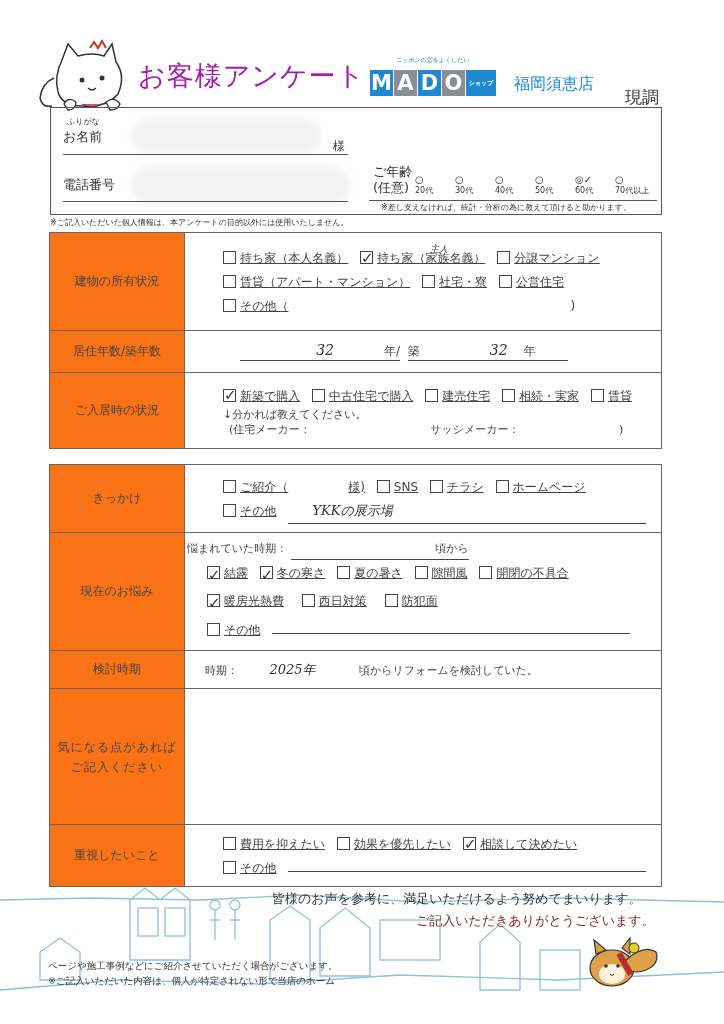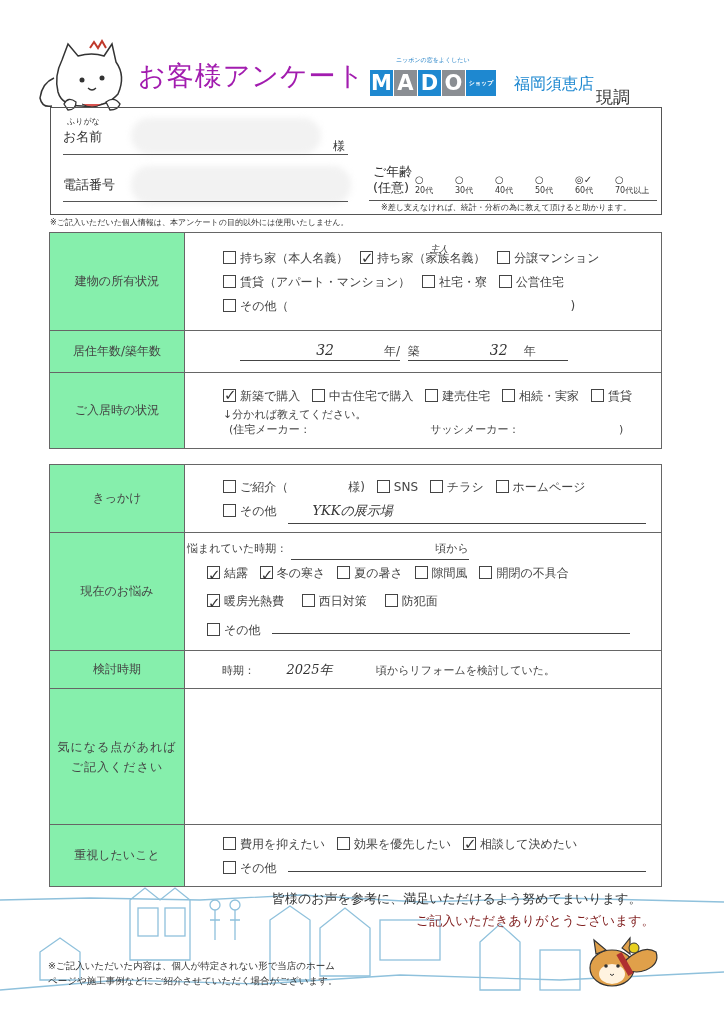--- a/index.html
+++ b/index.html
@@ -6,31 +6,31 @@
   body { width: 724px; height: 1024px; background: #ffffff; font-family: "DejaVu Sans", sans-serif; color: #333; position: relative; overflow: hidden; }
   .abs { position: absolute; }
   .title { left: 138px; top: 58px; font-size: 27px; color: #a21caf; letter-spacing: 1px; }
   .logo { left: 370px; top: 70px; display: flex; align-items: center; }
   .logo-tag { position: absolute; left: 396px; top: 56px; font-size: 6px; color: #1a7cc4; }
   .lb { width: 23px; height: 26px; color: #fff; font-weight: bold; font-size: 21px; display: flex; align-items: center; justify-content: center; margin-right: 1px; }
   .lb.blue { background: #1e88d0; }
   .lb.gray { background: #8a8e93; }
   .lb.shop { width: 30px; font-size: 6px; background: #1e88d0; }
   .store { left: 514px; top: 74px; font-size: 16px; font-weight: normal; color: #1e88d0; }
-  .genchou { left: 596px; top: 86px; font-size: 17px; color: #333; }
+  .genchou { left: 625px; top: 86px; font-size: 17px; color: #333; }
   .cat { left: 32px; top: 38px; width: 95px; height: 75px; }
   .topbox { left: 50px; top: 107px; width: 612px; height: 108px; border: 1px solid #555; border-top: 1.5px solid #555; }
   .tiny { font-size: 8px; }
   table.form { position: absolute; left: 49px; border-collapse: collapse; width: 613px; }
   table.form td { border: 1.2px solid #666; font-size: 12px; vertical-align: middle; }
-  table.form td.lab { width: 135px; text-align: center; background: #86efac; color: #444; }
+  table.form td.lab { width: 135px; text-align: center; background: #f97316; color: #444; }
   table.form td.val { padding-left: 38px; color: #444; }
   .cb { display: inline-block; width: 13px; height: 13px; border: 1.3px solid #444; vertical-align: -2px; margin-right: 4px; position: relative; background: #fff; }
   .cb.on::after { content: "✓"; position: absolute; left: 0px; top: -6px; font-size: 15px; color: #333; }
-  .opt { margin-right: 8px; white-space: nowrap; }
+  .opt { margin-right: 8px; white-space: nowrap; text-decoration: underline; }
   .row { height: 24px; line-height: 24px; white-space: nowrap; }
   .hand { font-family: "DejaVu Serif", serif; font-style: italic; color: #333; }
   .uline { display: inline-block; border-bottom: 1px solid #444; }
   .footer1 { left: 272px; top: 890px; font-size: 13px; color: #333; }
   .footer2 { left: 416px; top: 912px; font-size: 13px; color: #7f1d1d; }
   .fnote { left: 48px; top: 958px; font-size: 9.5px; color: #333; line-height: 15px; }
   .scene { left: 0; top: 880px; width: 724px; height: 120px; }
 </style>
 </head>
 <body>
@@ -192,21 +192,21 @@
         <span class="opt"><span class="cb"></span><span>防犯面</span></span>
       </div>
       <div class="row" style="padding-left:20px;height:30px;line-height:30px;">
         <span class="opt"><span class="cb"></span><span>その他</span></span>
         <span class="uline" style="width:358px;height:16px;"></span>
       </div>
     </td>
   </tr>
   <tr style="height:38px;">
     <td class="lab">検討時期</td>
-    <td class="val" style="padding-left:37px;font-size:11px;">
+    <td class="val" style="padding-left:20px;font-size:11px;">
       <span>時期：</span>
       <span class="hand" style="margin-left:28px;margin-right:40px;font-size:13px;">2025年</span>
       <span>頃からリフォームを検討していた。</span>
     </td>
   </tr>
   <tr style="height:136px;">
     <td class="lab" style="line-height:20px;letter-spacing:1px;">
       <div>気になる点があれば</div>
       <div>ご記入ください</div>
     </td>
@@ -244,22 +244,22 @@
     <path d="M40 72 L60 58 L80 72 L80 100 L40 100 Z"></path>
     <circle cx="215" cy="25" r="5"></circle>
       <path d="M215 30 L215 60 M210 40 L220 40"></path>
     <circle cx="235" cy="25" r="5"></circle>
       <path d="M235 30 L235 60 M230 40 L240 40"></path>
   </g>
 </svg>
 <div class="abs footer1">皆様のお声を参考に、満足いただけるよう努めてまいります。</div>
 <div class="abs footer2">ご記入いただきありがとうございます。</div>
 <div class="abs fnote">
+  <div>ページや施工事例などにご紹介させていただく場合がございます。</div>
   <div>※ご記入いただいた内容は、個人が特定されない形で当店のホーム</div>
-  <div>ページや施工事例などにご紹介させていただく場合がございます。</div>
 </div>
 
 <svg class="abs" style="left:582px;top:930px;width:80px;height:60px;" viewBox="0 0 80 60">
   <ellipse cx="30" cy="38" rx="22" ry="18" fill="#e0a04a" stroke="#333" stroke-width="1.2"></ellipse>
   <ellipse cx="30" cy="44" rx="13" ry="10" fill="#fff3e0"></ellipse>
   <path d="M14 24 L12 10 L24 20 Z M40 18 L48 8 L48 24 Z" fill="#e0a04a" stroke="#333" stroke-width="1.2"></path>
   <path d="M44 30 Q62 14 74 22 Q78 34 64 40 Q54 44 46 40 Z" fill="#e0a04a" stroke="#333" stroke-width="1.2"></path>
   <rect x="40" y="22" width="6" height="24" fill="#b03030" transform="rotate(-30 43 34)"></rect>
   <circle cx="52" cy="18" r="5" fill="#e8d020" stroke="#333" stroke-width="1"></circle>
   <circle cx="24" cy="36" r="1.8" fill="#333"></circle>

